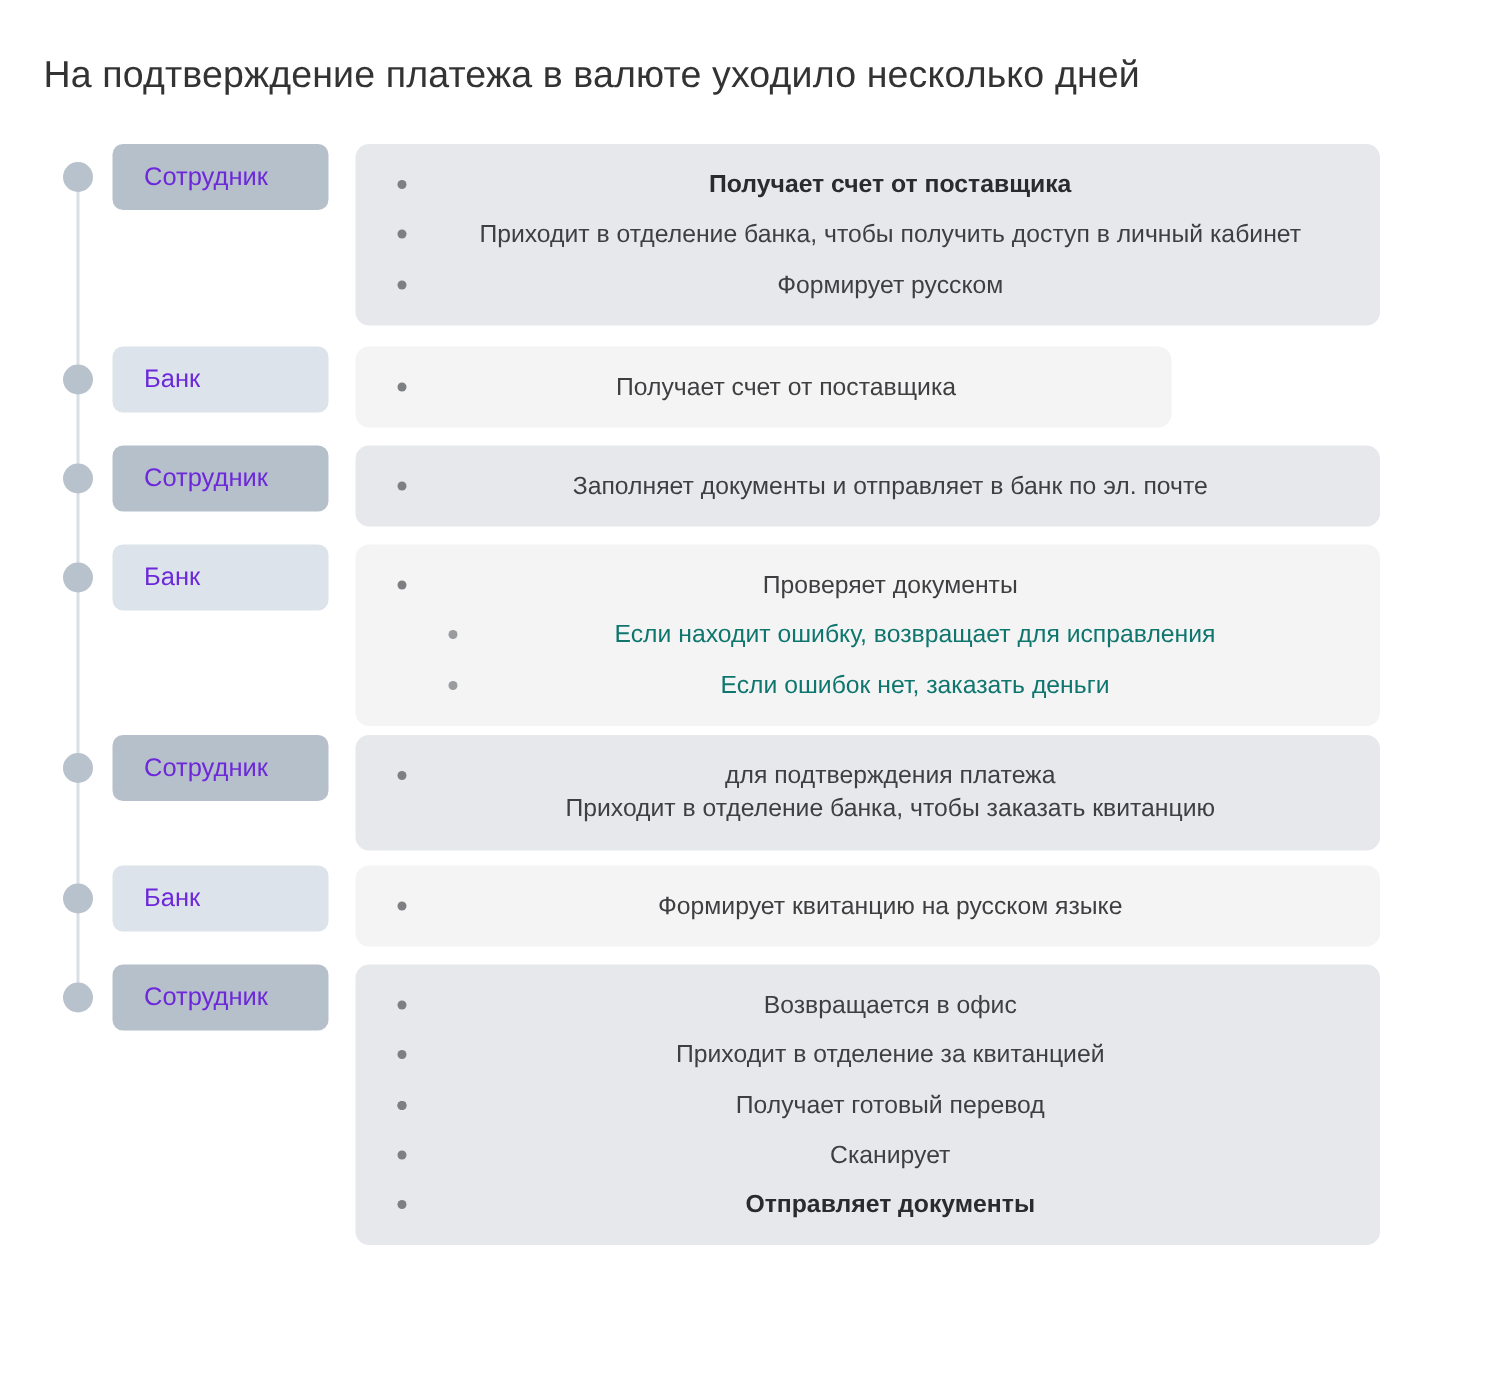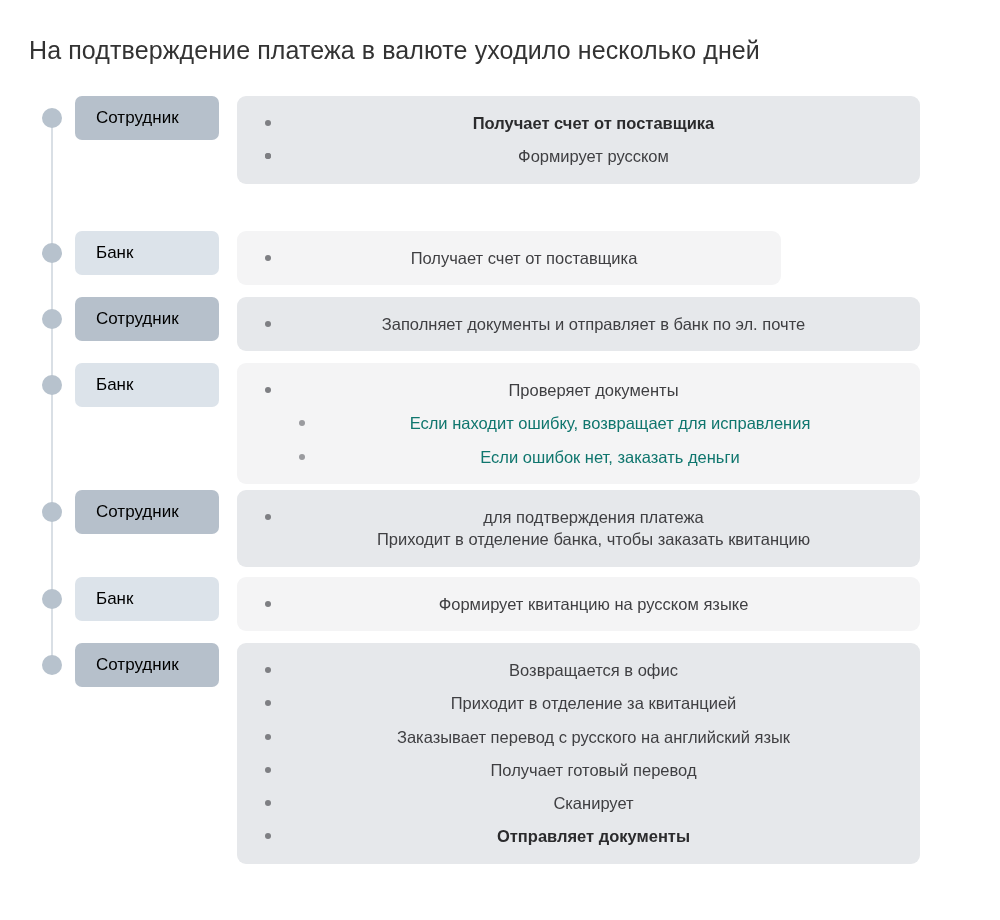--- a/index.html
+++ b/index.html
@@ -80,21 +80,21 @@
     padding-top: 0;
   }
 
   .badge {
     display: block;
     box-sizing: border-box;
     height: 44px;
     line-height: 44px;
     border-radius: 7px;
     font-size: 17px;
-    color: #000000;
+    color: #6d28d9;
     padding-left: 21px;
     width: 144px;
     white-space: nowrap;
     overflow: hidden;
   }
   .badge.employee { background: #b6c0cb; }
   .badge.bank     { background: #dce3ea; }
 
   .panel-cell {
     flex: 1 1 auto;
@@ -181,21 +181,21 @@
           <div class="dot-cell">
             <div class="dot" style="top: 12px;"></div>
           </div>
           <div class="badge-cell">
             <div class="badge employee">Сотрудник</div>
           </div>
           <div class="panel-cell">
             <div class="panel employee" style="width: 683px;">
               <ul class="blist">
                 <li class="strong"><span class="bullet"></span><span class="txt">Получает счет от поставщика</span></li>
-                <li><span class="bullet"></span></li>
+                <li><span class="bullet"></span><span class="txt">Приходит в отделение банка, чтобы получить доступ в личный кабинет</span></li>
                 <li><span class="bullet"></span><span class="txt">Формирует русском</span></li>
               </ul>
             </div>
           </div>
         </div>
         <div class="row" style="position: absolute; left: 0px; top: 135px; width: 942px;">
           <div class="dot-cell">
             <div class="dot" style="top: 12px;"></div>
           </div>
           <div class="badge-cell">
@@ -277,21 +277,21 @@
             <div class="dot" style="top: 12px;"></div>
           </div>
           <div class="badge-cell">
             <div class="badge employee">Сотрудник</div>
           </div>
           <div class="panel-cell">
             <div class="panel employee" style="width: 683px;">
               <ul class="blist">
                 <li><span class="bullet"></span><span class="txt">Возвращается в офис</span></li>
                 <li><span class="bullet"></span><span class="txt">Приходит в отделение за квитанцией</span></li>
-                <li><span class="bullet"></span><span class="txt">Заказывает перевод с русского на английский язык</span></li>
+                <li><span class="bullet"></span></li>
                 <li><span class="bullet"></span><span class="txt">Получает готовый перевод</span></li>
                 <li><span class="bullet"></span><span class="txt">Сканирует</span></li>
                 <li class="strong"><span class="bullet"></span><span class="txt">Отправляет документы</span></li>
               </ul>
             </div>
           </div>
         </div>
       </div>
   </div>
 

